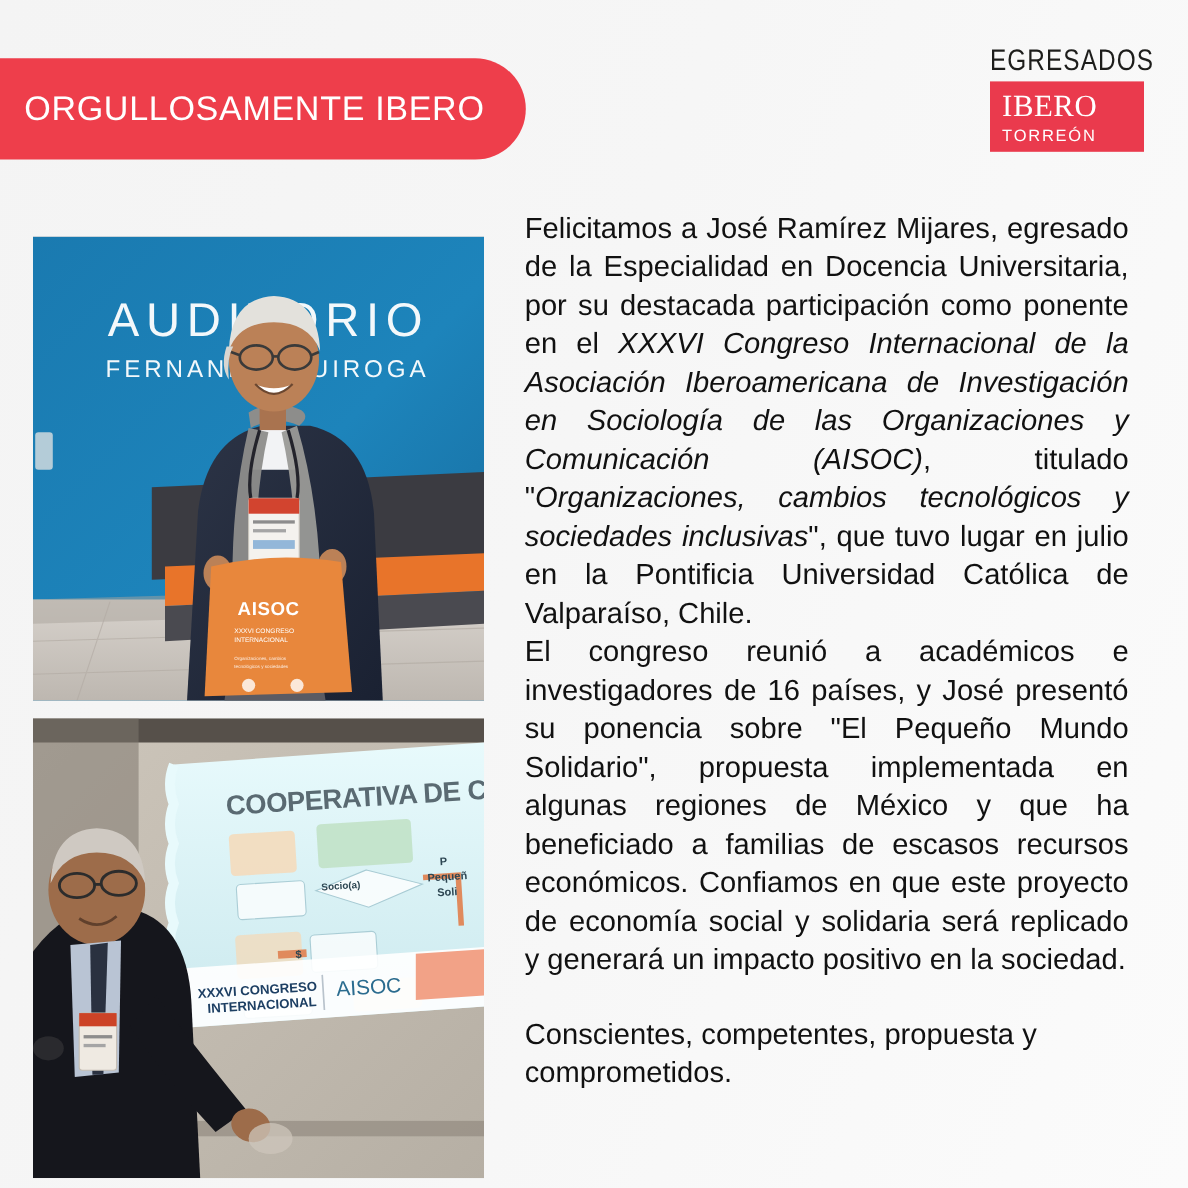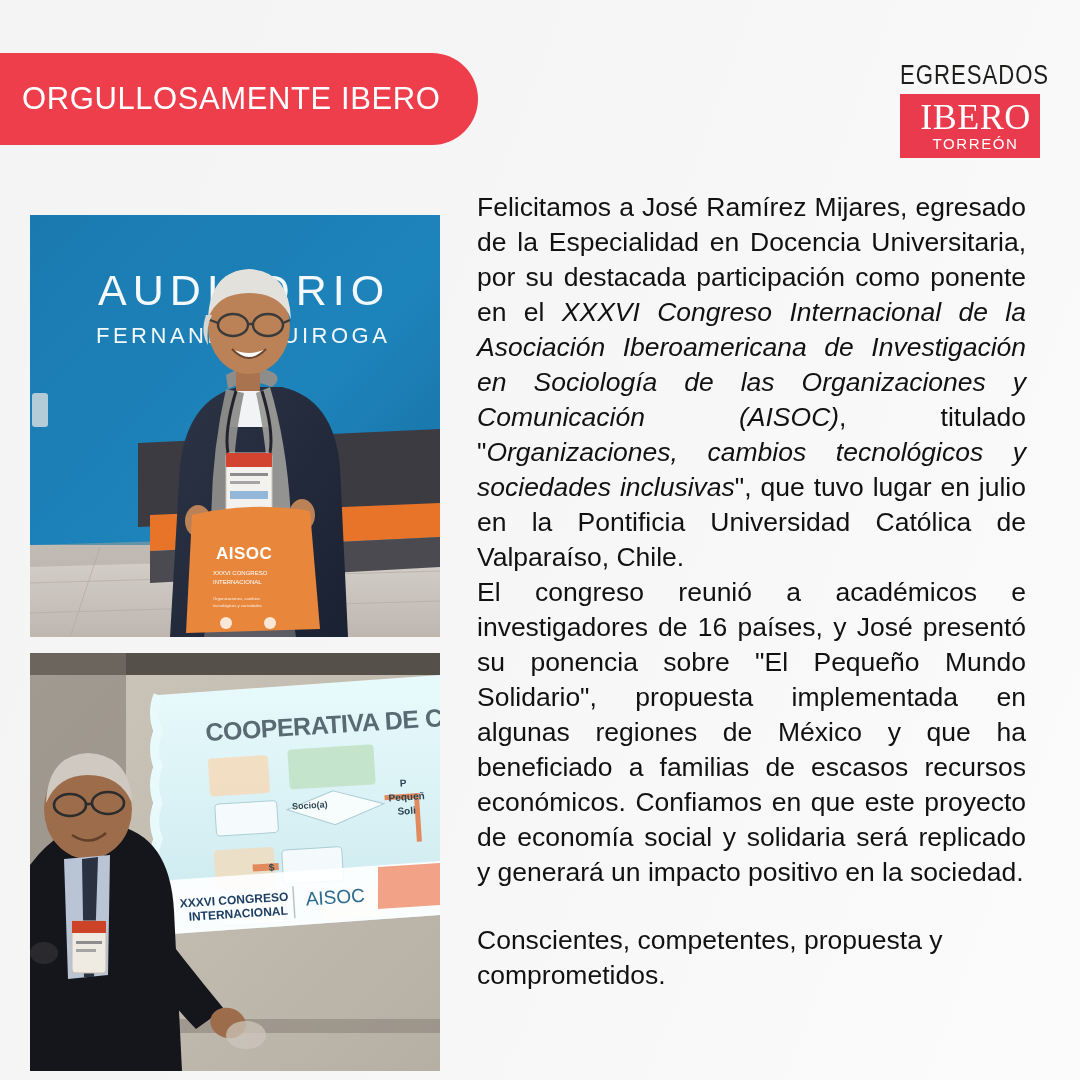--- a/index.html
+++ b/index.html
@@ -18,34 +18,34 @@
     background:#ee3e4b;
     border-radius:0 46px 46px 0;
     display:flex;align-items:center;
   }
   .banner-label{
     color:#ffffff;font-size:31px;letter-spacing:.6px;
     padding-left:22px;white-space:nowrap;font-weight:400;
   }
 
   
-  .logo{position:absolute;left:900px;top:60px;width:140px;text-align:center;}
+  .logo{position:absolute;left:900px;top:40px;width:140px;}
   .logo-egresados{
     color:#1d1d1b;font-size:27px;line-height:30px;
     font-family:"Liberation Sans Narrow","Liberation Sans",sans-serif;
     transform:scaleX(.82);transform-origin:left center;
     letter-spacing:1.2px;font-weight:400;white-space:nowrap;
   }
   .logo-box{
     margin-top:4px;width:140px;height:64px;background:#ea3a4d;
     display:flex;flex-direction:column;justify-content:center;
     padding-left:11px;box-sizing:border-box;
   }
   .logo-ibero{
-    color:#fff;font-family:"Liberation Serif",serif;font-size:36px;
+    color:#fff;font-family:"Liberation Serif",serif;font-size:28px;
     line-height:34px;letter-spacing:.5px;
   }
   .logo-torreon{
     color:#fff;font-size:15px;letter-spacing:1.6px;margin-top:1px;
   }
 
   
   .photo{position:absolute;left:30px;overflow:hidden;background:#ccc;}
   .photo-top{top:215px;width:410px;height:422px;}
   .photo-bottom{top:653px;width:410px;height:418px;}

